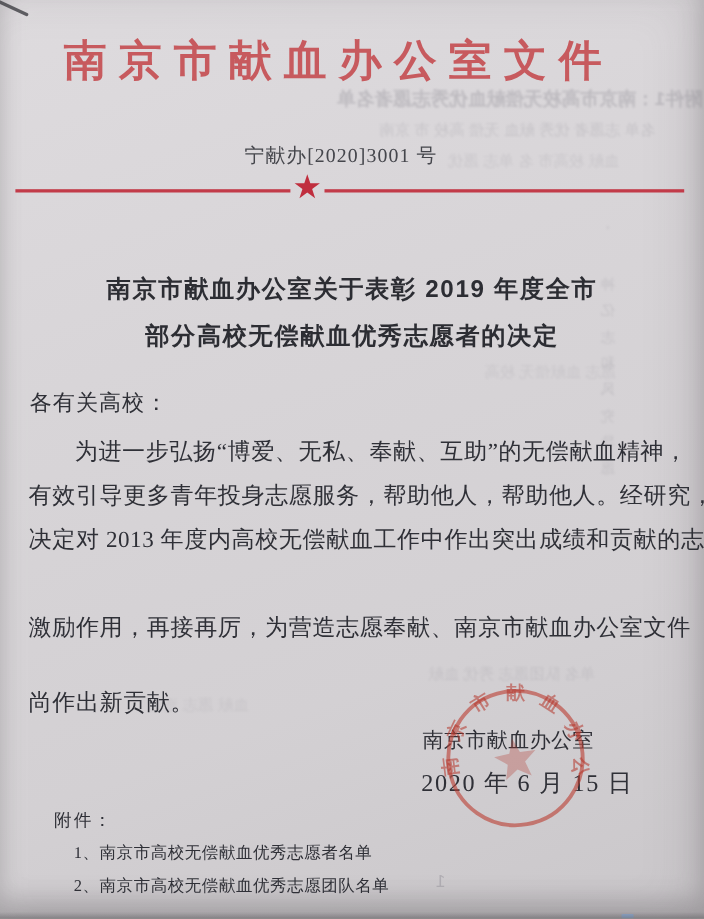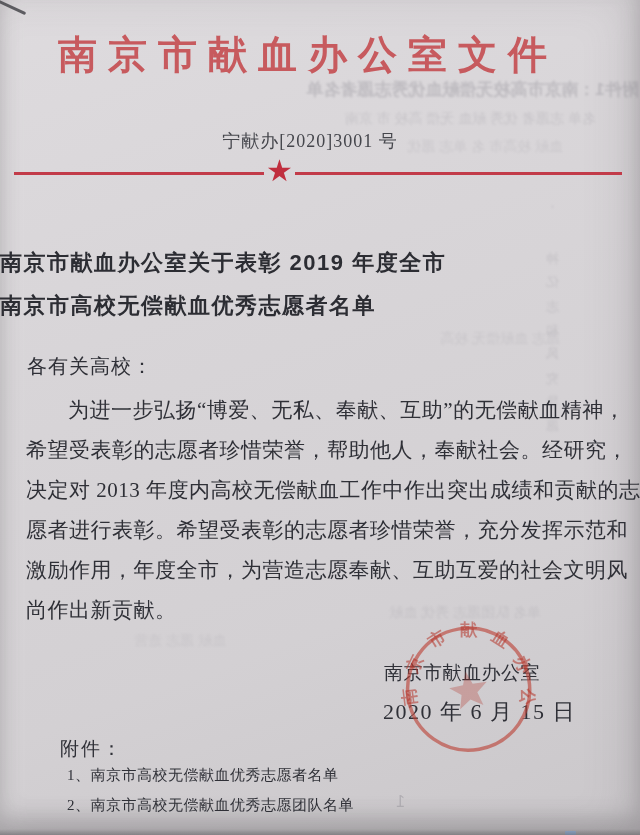--- a/index.html
+++ b/index.html
@@ -19,32 +19,32 @@
   .header-title{left:0;right:0;top:28px;text-align:center;
     font-family:"Liberation Serif",serif;font-weight:600;font-size:39px;
     letter-spacing:11px;color:#c75a5e;transform:translateX(-12px);white-space:nowrap;}
   .doc-number{left:0;right:0;top:129px;text-align:center;font-size:18px;
     color:#45464c;letter-spacing:1px;transform:translateX(-10px);}
   .rule-row{left:14px;top:160px;width:608px;height:26px;display:flex;align-items:center;}
   .rule-line-left{height:3px;background:#c23b49;flex:0 0 250px;}
   .rule-star{font-size:30px;color:#c02e3e;line-height:26px;margin:0 2px;transform:translateY(-2px);}
   .rule-line-right{height:3px;background:#c23b49;flex:1;}
   
-  .doc-title{left:0;right:0;top:241px;
+  .doc-title{left:0;right:0;top:241px;text-align:center;
     font-family:"Liberation Sans",sans-serif;font-weight:bold;font-size:22px;
     color:#2c2d33;letter-spacing:1.5px;line-height:43px;}
   
   .salutation{left:27px;top:353px;font-size:20px;color:#2f3037;letter-spacing:1px;}
   .body-line{left:26px;width:600px;font-size:21px;color:#2f3037;
     letter-spacing:.5px;white-space:nowrap;}
   .bl1{top:396px;padding-left:42px;}
-  .bl2{top:436px;} .bl3{top:476px;} .bl4{top:516px;} .bl5{top:556px;} .bl6{top:596px;}
+  .bl2{top:436px;} .bl3{top:476px;} .bl4{top:516px;} .bl5{top:556px;} .bl6{top:624px;}
   .signature{left:384px;top:660px;font-size:19px;color:#2f3037;letter-spacing:.5px;}
   .date-line{left:383px;top:697px;font-size:22px;color:#2f3037;letter-spacing:1.5px;}
-  .attach-label{left:60px;top:736px;font-size:19px;color:#2f3037;letter-spacing:2px;}
+  .attach-label{left:49px;top:736px;font-size:16px;color:#2f3037;letter-spacing:2px;}
   .attach-item{left:67px;font-size:15px;color:#2f3037;letter-spacing:.5px;}
   .ai1{top:766px;} .ai2{top:796px;}
   
   .seal{left:396px;top:617px;width:148px;height:148px;transform:rotate(-10deg);}
   
   .bleed{position:absolute;color:#7e7c85;transform:scaleX(-1);
     filter:blur(1.2px);white-space:nowrap;pointer-events:none;
     font-family:"Liberation Sans",sans-serif;}
   .bd1{left:305px;top:78px;width:335px;font-size:17px;font-weight:bold;opacity:.30;text-align:center;}
   .bd2{left:300px;top:110px;width:340px;font-size:14px;opacity:.20;text-align:center;}
@@ -80,29 +80,28 @@
   <div class="abs doc-number">宁献办[2020]3001 号</div>
 
   <div class="abs rule-row">
     <div class="rule-line-left"></div>
     <div class="rule-star">★</div>
     <div class="rule-line-right"></div>
   </div>
 
   <div class="abs doc-title">
     <div>南京市献血办公室关于表彰 2019 年度全市</div>
-    <div>南京市高校无偿献血优秀志愿者名单</div>
+    <div>部分高校无偿献血优秀志愿者的决定</div>
   </div>
 
   <div class="abs salutation">各有关高校：</div>
   <div class="abs body-line bl1">为进一步弘扬“博爱、无私、奉献、互助”的无偿献血精神，</div>
-  <div class="abs body-line bl2">希望受表彰的志愿者珍惜荣誉，帮助他人，奉献社会。经研究，</div>
+  <div class="abs body-line bl2">有效引导更多青年投身志愿服务，帮助他人，帮助他人。经研究，</div>
   <div class="abs body-line bl3">决定对 2013 年度内高校无偿献血工作中作出突出成绩和贡献的志</div>
-  <div class="abs body-line bl4">愿者进行表彰。希望受表彰的志愿者珍惜荣誉，充分发挥示范和</div>
-  <div class="abs body-line bl5">激励作用，年度全市，为营造志愿奉献、互助互爱的社会文明风</div>
+  <div class="abs body-line bl5">激励作用，再接再厉，为营造志愿奉献、南京市献血办公室文件</div>
   <div class="abs body-line bl6">尚作出新贡献。</div>
 
   <div class="abs signature">南京市献血办公室</div>
   <div class="abs date-line">2020 年 6 月 15 日</div>
 
   <svg class="abs seal" viewBox="0 0 148 148">
     <circle cx="73" cy="72" r="61" fill="none" stroke="rgba(187,65,54,0.62)" stroke-width="3.5"></circle>
     <defs>
       <path id="sealArc" d="M 22 90 A 54 54 0 1 1 124 90" fill="none"></path>
     </defs>

